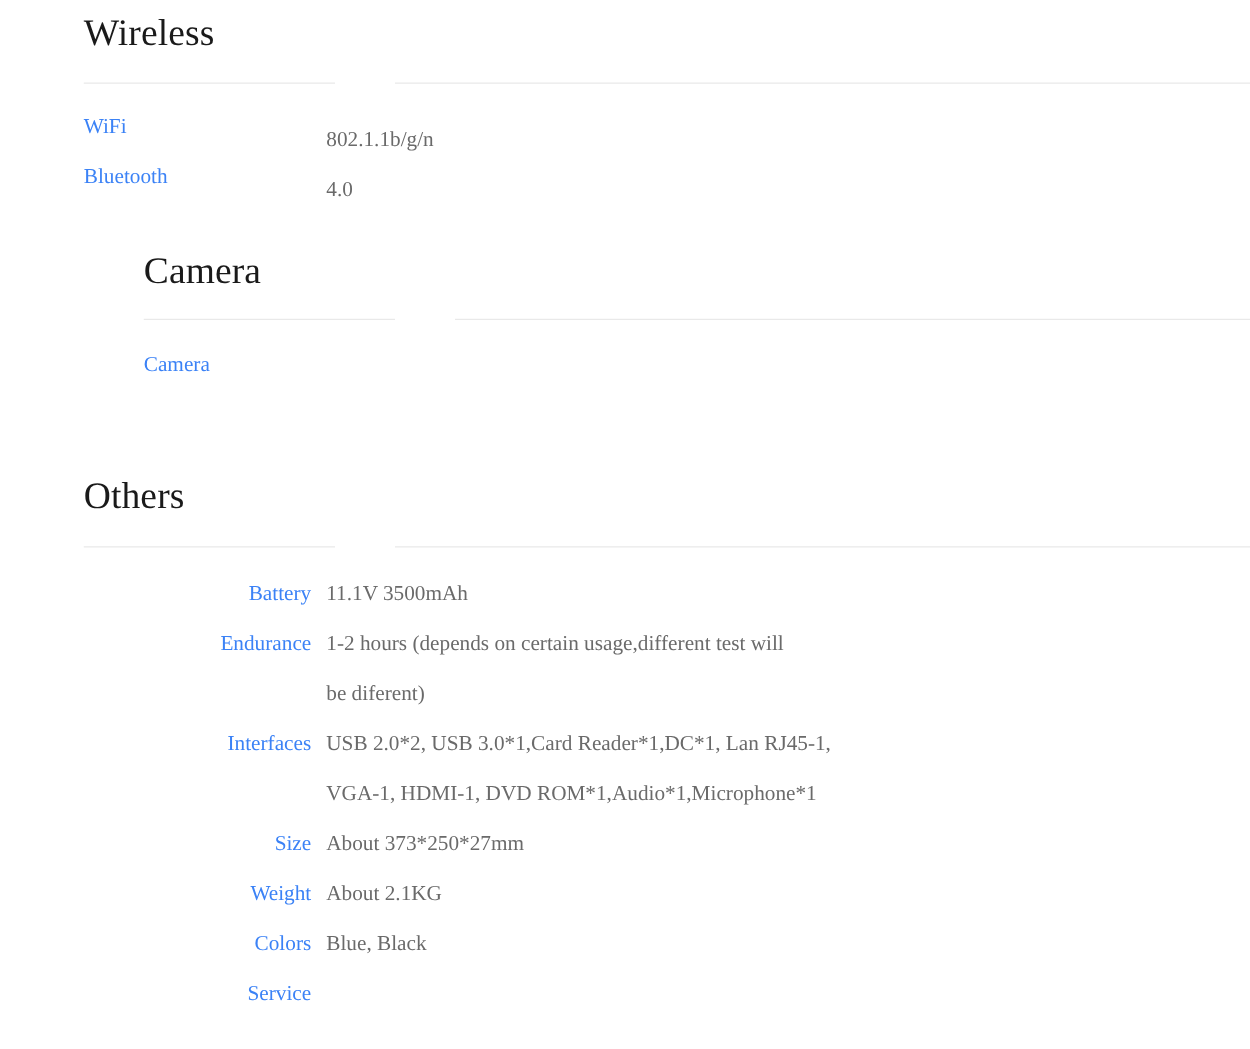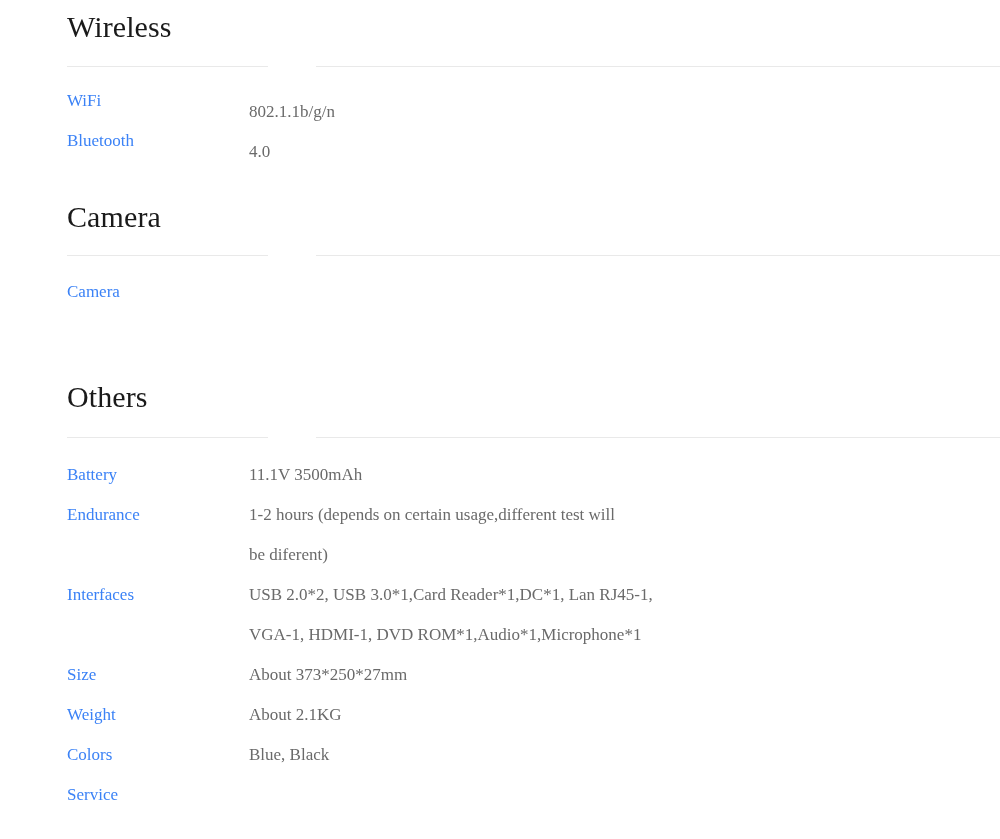--- a/index.html
+++ b/index.html
@@ -75,40 +75,41 @@
     color: #3b82f6;
     line-height: 40px;
     white-space: nowrap;
   }
   .row-value {
     flex: 1 1 auto;
     font-size: 17px;
     color: #6a6a6a;
     line-height: 40px;
     white-space: pre-line;
+    margin-left: 12px;
   }
 
   
   .offset-values .row-value {
     position: relative;
     top: 11px;
   }
 
   .block-wireless { padding-top: 12px; }
   .block-wireless .divider-row { margin-top: 24px; }
   .block-wireless .rows { margin-top: 14px; }
 
-  .block-camera { padding-top: 41px; }
+  .block-camera { padding-top: 41px; padding-left: 48px; }
   .block-camera .divider-row { margin-top: 23px; }
   .block-camera .rows { margin-top: 16px; }
 
   .block-others { padding-top: 70px; }
   .block-others .divider-row { margin-top: 25px; }
   .block-others .rows { margin-top: 17px; }
-  .block-others .row-label { line-height: 40px; }
+  .block-others .row-label { line-height: 40px; text-align: right; }
   .block-others .row-value { line-height: 40px; }
 </style>
 </head>
 <body>
 
 <div class="spec-sheet">
 
   <section class="spec-section block-wireless">
     <h2 class="section-heading">Wireless</h2>
 

